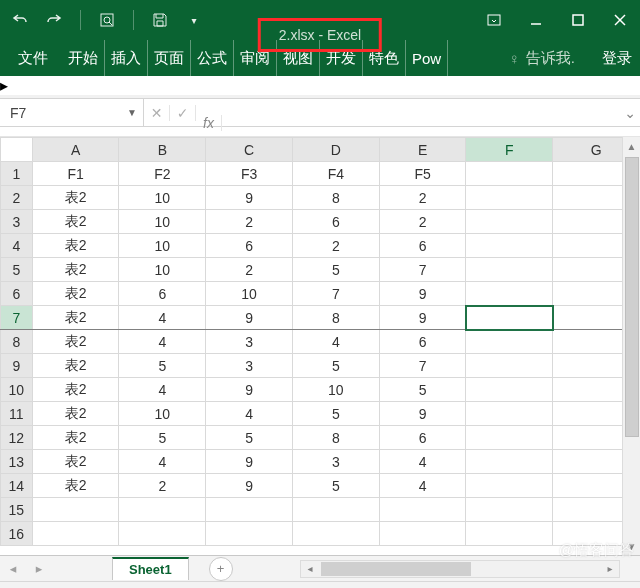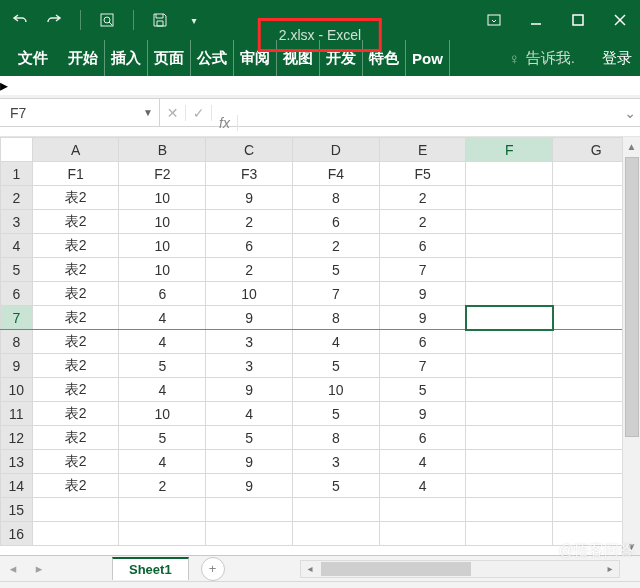--- a/index.html
+++ b/index.html
@@ -9,32 +9,32 @@
 .titlebar { height: 40px; background: #0a6332; display: flex; align-items: center; padding: 0 8px; color: #fff; position: relative; }
 .titlebar .qat { display: flex; align-items: center; gap: 10px; }
 .titlebar .qat .icon { width: 24px; height: 24px; display: flex; align-items: center; justify-content: center; opacity: 0.9; }
 .titlebar .qat .sep { width: 1px; height: 20px; background: rgba(255,255,255,0.3); margin: 0 4px; }
 .titlebar .title { position: absolute; left: 50%; transform: translateX(-50%); font-size: 14px; color: #d0e0d5; border: 3px solid #ff2a2a; padding: 6px 18px; top: 18px; }
 .titlebar .wincontrols { margin-left: auto; display: flex; gap: 18px; align-items: center; }
 .titlebar .wincontrols .icon { width: 24px; height: 24px; display:flex; align-items:center; justify-content:center;}
 
 
 .ribbon { height: 36px; background: #0a6332; display: flex; align-items: center; padding-left: 12px; color: #fff; font-size: 15px; }
-.ribbon .tab { padding: 0 6px; height: 100%; display: flex; align-items: center; white-space: nowrap; font-weight: bold; }
+.ribbon .tab { padding: 0 6px; height: 100%; display: flex; align-items: center; white-space: nowrap; }
 .ribbon .tab.sep-after { border-right: 1px solid rgba(255,255,255,0.35); padding-right:6px; }
 .ribbon .right { margin-left:auto; display:flex; align-items:center; gap:6px; padding-right:8px; color:#c9dccf;}
 .ribbon .right .bulb { opacity:0.7; }
 .ribbon .right .login { color:#fff;margin-left:21px; }
 
 
 .thinborder { height: 4px; background:#f1f1f1; border-bottom:1px solid #d4d4d4; }
 
 
 .formulabar { height: 28px; display:flex; align-items:center; border-bottom:1px solid #d4d4d4; background:#fff; font-size:14px; color:#444;}
-.formulabar .namebox { width: 160px; height:100%; border-right:1px solid #d4d4d4; display:flex; align-items:center; padding-left:10px; position:relative;}
+.formulabar .namebox { width: 144px; height:100%; border-right:1px solid #d4d4d4; display:flex; align-items:center; padding-left:10px; position:relative;}
 .formulabar .namebox .dd { position:absolute; right:6px; color:#666; font-size:10px;}
 .formulabar .fnbtns { display:flex; align-items:center; gap:0; color:#b0b0b0;}
 .formulabar .fnbtns .btn { width:26px; height:100%; display:flex; align-items:center; justify-content:center; border-right:1px solid #e5e5e5;}
 .formulabar .fnbtns .fx { font-style:italic; color:#888;margin-top:20px;}
 .formulabar .input { flex:1; padding-left:8px;}
 .formulabar .expand { width:20px; text-align:center; color:#888;}
 
 
 .gap { height: 10px; background:#fff; border-bottom:1px solid #e5e5e5;}
 
@@ -53,21 +53,21 @@
 
 
 .vscroll { position:absolute; right:0; top:0; width:18px; height:100%; background:#f1f1f1; border-left:1px solid #dcdcdc; display:flex; flex-direction:column; align-items:center;}
 .vscroll .arrow { height:18px; width:100%; display:flex; align-items:center; justify-content:center; color:#808080; font-size:10px;}
 .vscroll .thumb { width:14px; flex:0 0 280px; background:#cfcfcf; border:1px solid #bdbdbd; margin-top:2px;}
 .vscroll .track { flex:1; }
 
 
 .sheettabs { height:26px; border-top:1px solid #c8c8c8; background:#f3f3f3; display:flex; align-items:center; font-size:13px; color:#666; position:relative;}
 .sheettabs .navbtn { width:26px; text-align:center; color:#a0a0a0;}
-.sheettabs .tabwrap { display:flex; align-items:center; margin-left:60px;}
+.sheettabs .tabwrap { display:flex; align-items:center; margin-left:60px;gap:8px;}
 .sheettabs .stab { padding:3px 16px; background:#fff; border:1px solid #c8c8c8; border-bottom:none; color:#0a6332; font-weight:bold; border-top:2px solid #0a6332;}
 .sheettabs .add { width:24px; height:24px; border:1px solid #c8c8c8; border-radius:50%; display:flex; align-items:center; justify-content:center; margin-left:12px; color:#888; background:#fff;}
 .sheettabs .hsb { position:absolute; right:20px; left:300px; height:18px; background:#f1f1f1; border:1px solid #dcdcdc; display:flex; align-items:center;}
 .sheettabs .hsb .arrow{ width:18px; text-align:center; color:#808080; font-size:10px;}
 .sheettabs .hsb .thumb{ flex:0 0 150px; height:14px; background:#cfcfcf; margin:0 2px;}
 .sheettabs .hsb .track{ flex:1;}
 
 
 .statusbar { height:26px; background:#f3f3f3; border-top:1px solid #d8d8d8; display:flex; align-items:center; font-size:13px; color:#555; padding:0 8px;}
 .statusbar .views { margin-left:auto; display:flex; gap:12px; align-items:center; color:#666;}

